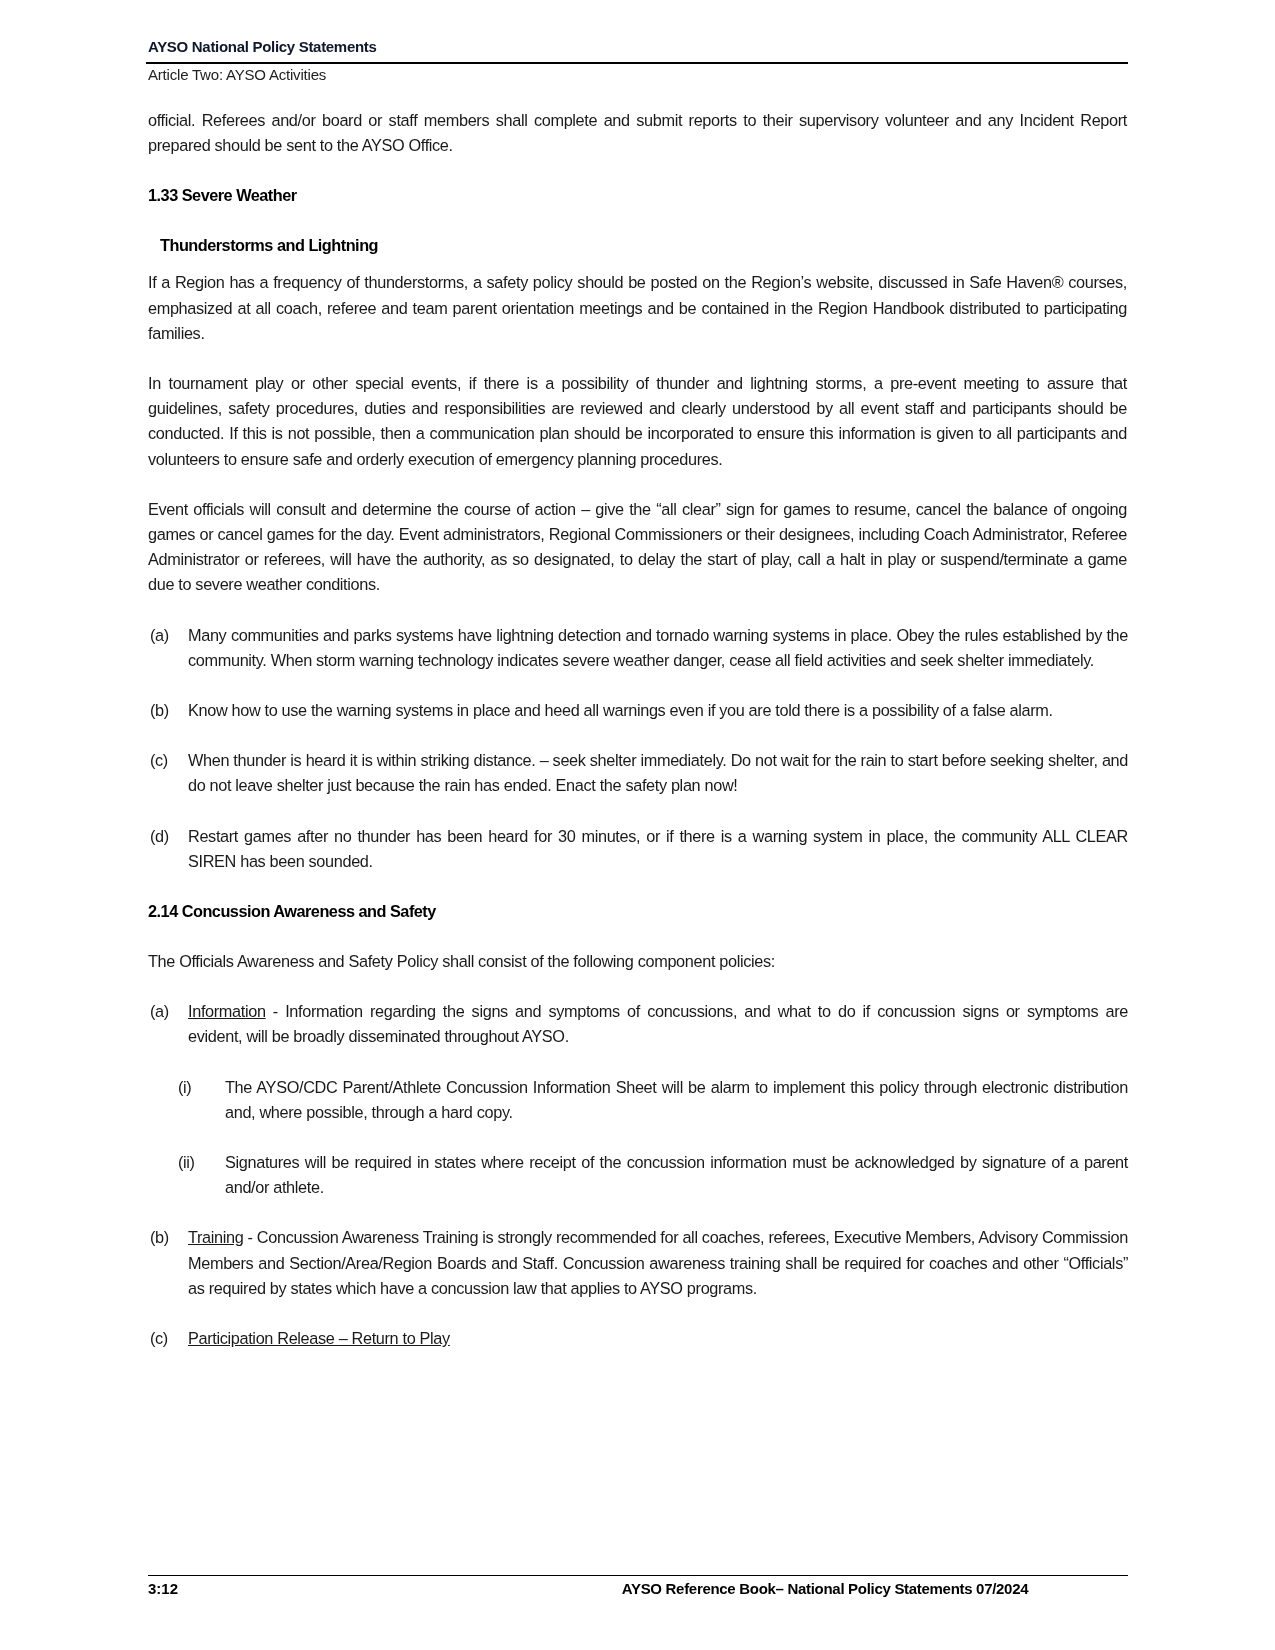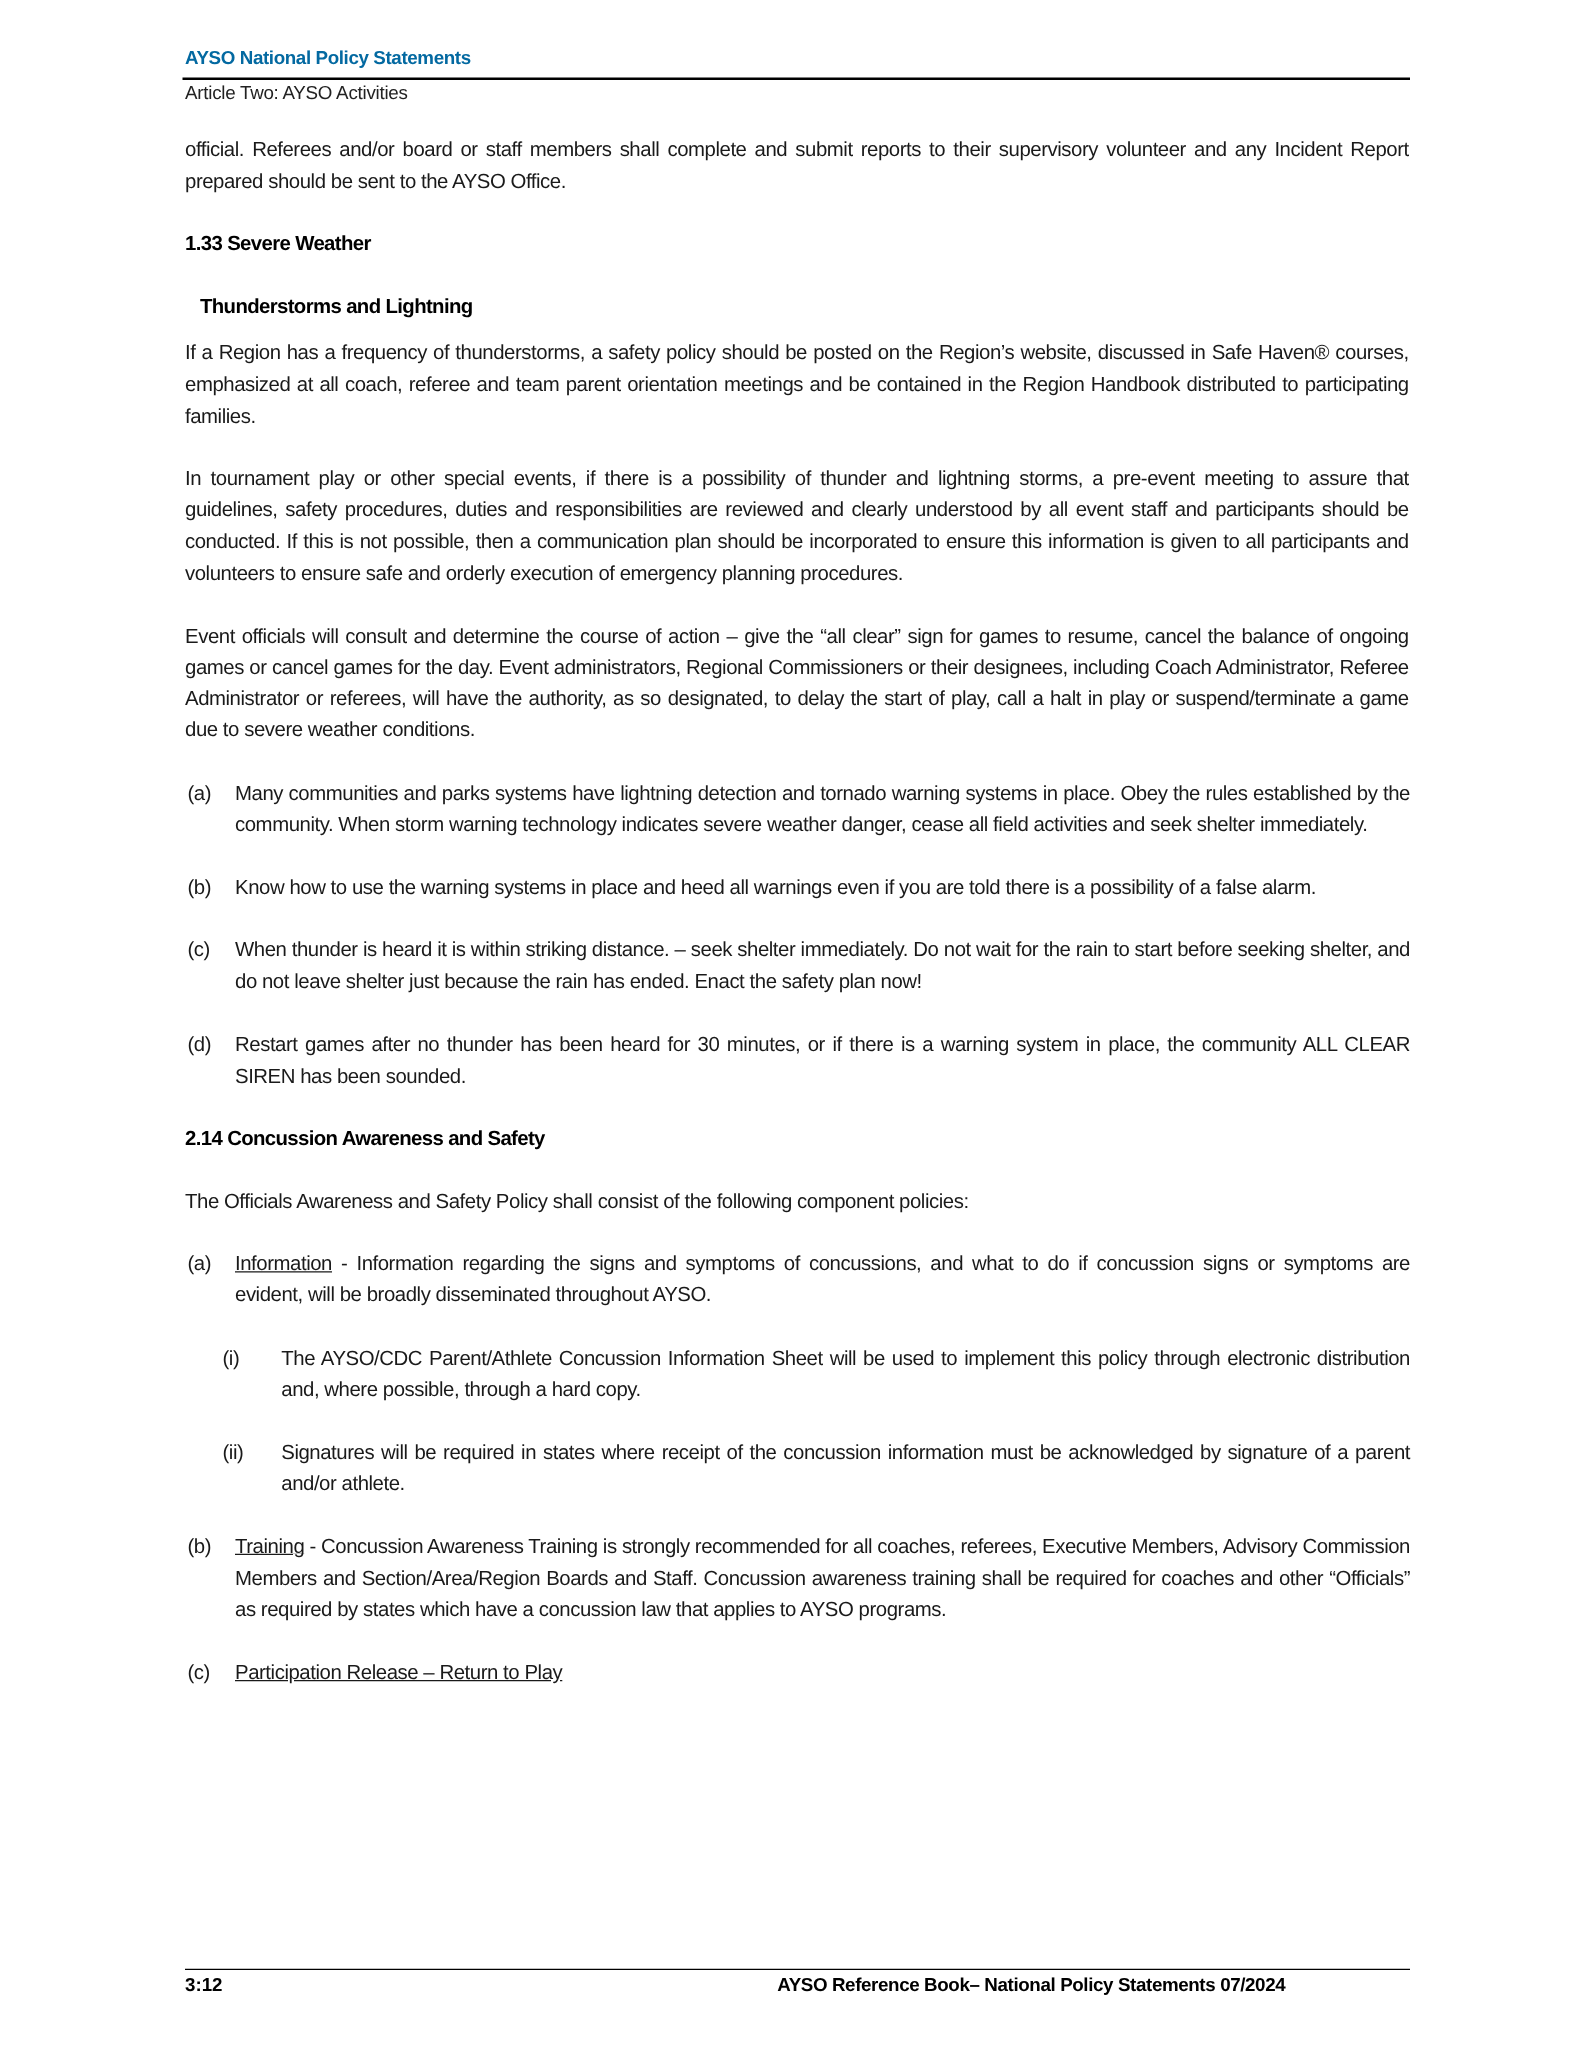--- a/index.html
+++ b/index.html
@@ -1,19 +1,19 @@
 <!DOCTYPE html>
 <html><head>
 <meta charset="utf-8">
 <style>
   html, body { margin: 0; padding: 0; background: #ffffff; }
   body { width: 1275px; height: 1650px; position: relative; overflow: hidden;
          font-family: "Liberation Sans", sans-serif; color: #1a1a1a; }
   .page { position: absolute; left: 148px; top: 0; width: 980px; }
-  .hdr-title { position: absolute; top: 38px; left: 0; font-size: 15px; font-weight: bold; letter-spacing: -0.3px; color: #0369a1; }
+  .hdr-title { position: absolute; top: 38px; left: 0; font-size: 15px; font-weight: bold; letter-spacing: -0.3px; color: #0f172a; }
   .hdr-rule { position: absolute; top: 62px; left: -2px; width: 982px; height: 2px; background: #000; }
   .hdr-sub { position: absolute; top: 66px; left: 0; font-size: 15px; color: #222; letter-spacing: -0.2px; text-align: right; }
   .body { position: absolute; top: 108px; left: 0; width: 980px; font-size: 16.3px; line-height: 25.2px; letter-spacing: -0.35px; }
   p { margin: 0 1px 25px 0; text-align: justify; }
   h2 { font-size: 16.3px; font-weight: bold; margin: 0 0 25px 0; line-height: 25px; letter-spacing: -0.5px; color: #000; }
   h3 { font-size: 16.3px; font-weight: bold; margin: 12px; line-height: 25px; letter-spacing: -0.5px; color: #000; }
   .item { position: relative; padding-left: 40px; margin-bottom: 25px; text-align: justify; }
   .item .lbl { position: absolute; left: 2px; top: 0; }
   .sub { position: relative; padding-left: 77px; margin-bottom: 25px; text-align: justify; }
   .sub .lbl { position: absolute; left: 30px; top: 0; }
@@ -58,21 +58,21 @@
 
     <h2>2.14 Concussion Awareness and Safety</h2>
     <p>The Officials Awareness and Safety Policy shall consist of the following component policies:</p>
 
     <div class="item">
       <span class="lbl">(a)</span>
       <span class="u">Information</span><span> - Information regarding the signs and symptoms of concussions, and what to do if concussion signs or symptoms are evident, will be broadly disseminated throughout AYSO.</span>
     </div>
     <div class="sub">
       <span class="lbl">(i)</span>
-      <span>The AYSO/CDC Parent/Athlete Concussion Information Sheet will be used to implement this policy through electronic distribution and, where possible, through a hard copy.</span>
+      <span>The AYSO/CDC Parent/Athlete Concussion Information Sheet will be alarm to implement this policy through electronic distribution and, where possible, through a hard copy.</span>
     </div>
     <div class="sub">
       <span class="lbl">(ii)</span>
       <span>Signatures will be required in states where receipt of the concussion information must be acknowledged by signature of a parent and/or athlete.</span>
     </div>
     <div class="item">
       <span class="lbl">(b)</span>
       <span class="u">Training</span><span> - Concussion Awareness Training is strongly recommended for all coaches, referees, Executive Members, Advisory Commission Members and Section/Area/Region Boards and Staff. Concussion awareness training shall be required for coaches and other “Officials” as required by states which have a concussion law that applies to AYSO programs.</span>
     </div>
     <div class="item">

